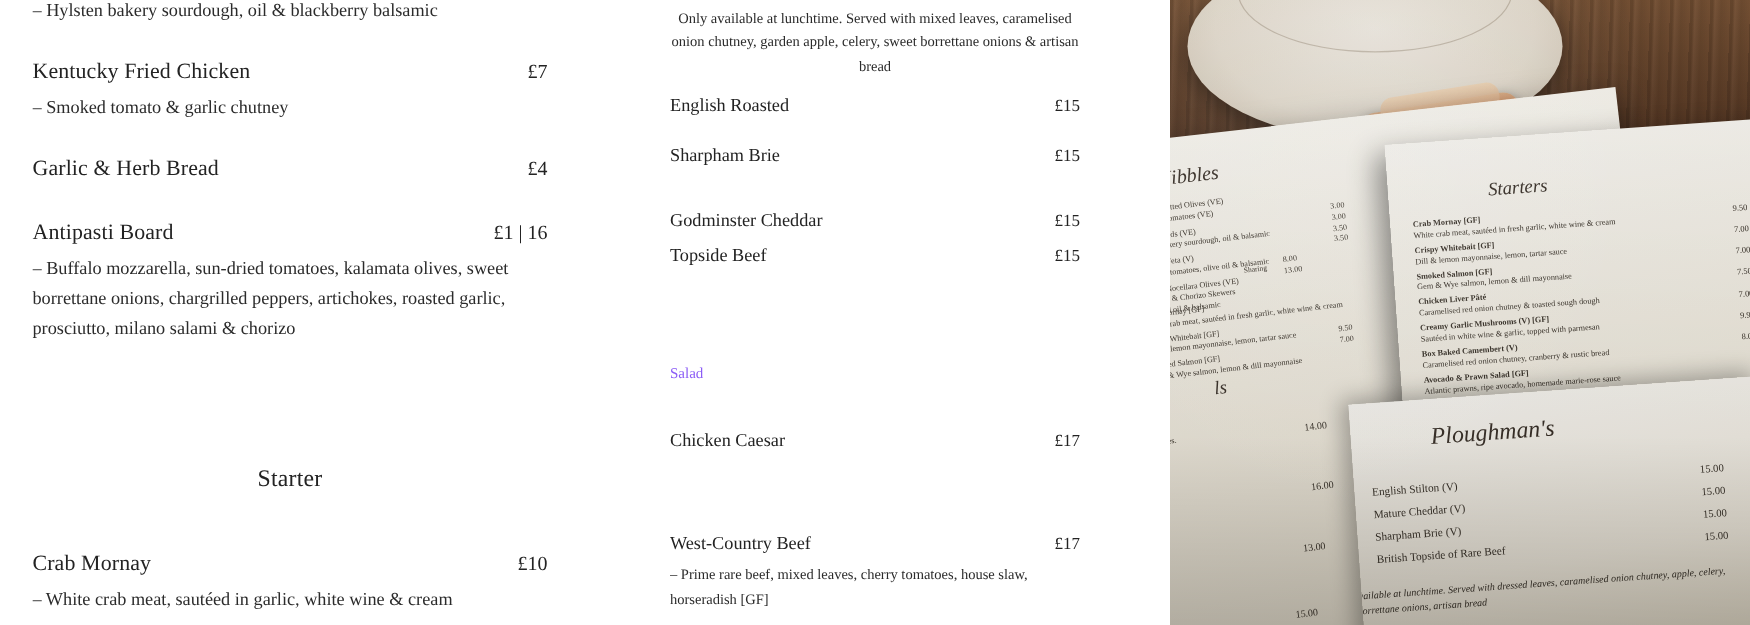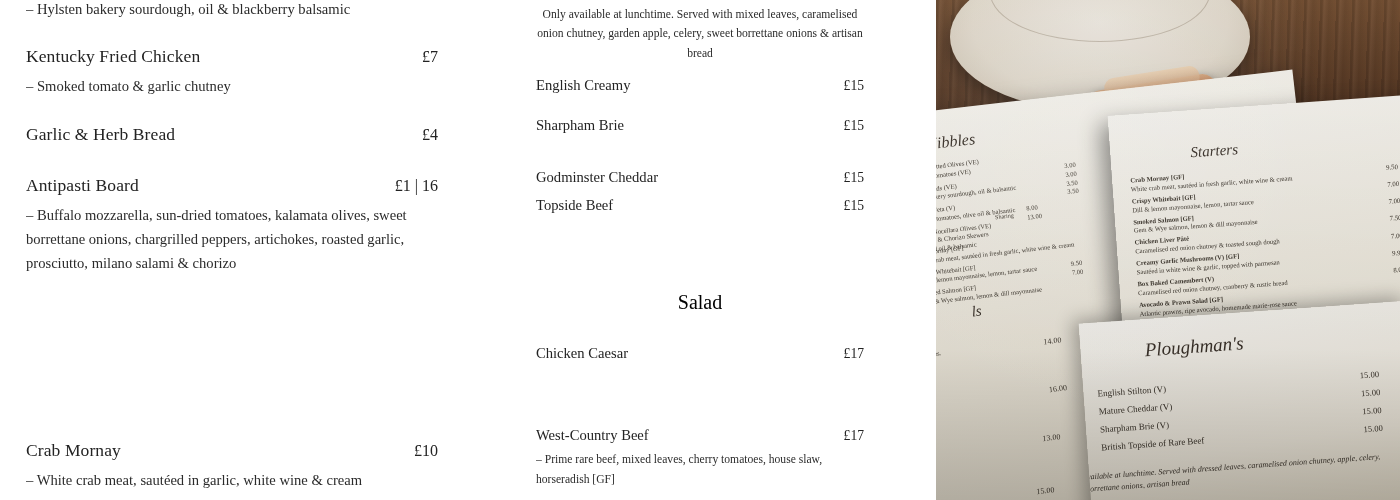--- a/index.html
+++ b/index.html
@@ -97,23 +97,22 @@
     white-space: nowrap;
   }
   .col-right .item-desc {
     font-size: 11.6px;
     color: #2b2b2b;
     line-height: 1.72;
     margin-top: 6px;
     max-width: 300px;
   }
   .col-right .section-heading {
-    font-size: 20px;
-    text-align: center;
-    color: #000000;
+    font-size: 12px;
+    color: #8b5cf6;
   }
 
   
   .abs { position: absolute; left: 0; right: 0; }
 
   
   .photo {
     position: absolute;
     left: 936px;
     top: 0;
@@ -271,40 +270,43 @@
       </div>
 
       <div class="abs item" style="top:175px;">
         <div class="item-row">
           <span class="item-title">Antipasti Board</span>
           <span class="item-price">£1 | 16</span>
         </div>
         <div class="item-desc">– Buffalo mozzarella, sun-dried tomatoes, kalamata olives, sweet borrettane onions, chargrilled peppers, artichokes, roasted garlic, prosciutto, milano salami &amp; chorizo</div>
       </div>
 
+      <div class="abs" style="top:373px;">
+        <div class="section-heading">Starter</div>
+      </div>
 
       <div class="abs item" style="top:440px;">
         <div class="item-row">
           <span class="item-title">Crab Mornay</span>
           <span class="item-price">£10</span>
         </div>
         <div class="item-desc">– White crab meat, sautéed in garlic, white wine &amp; cream</div>
       </div>
 
     </div>
 
     <div class="col col-right">
 
       <div class="abs" style="top:5px;">
         <div class="note">Only available at lunchtime. Served with mixed leaves, caramelised onion chutney, garden apple, celery, sweet borrettane onions &amp; artisan bread</div>
       </div>
 
       <div class="abs item" style="top:77px;">
         <div class="item-row">
-          <span class="item-title">English Creamy</span>
+          <span class="item-title">English Roasted</span>
           <span class="item-price">£15</span>
         </div>
       </div>
 
       <div class="abs item" style="top:117px;">
         <div class="item-row">
           <span class="item-title">Sharpham Brie</span>
           <span class="item-price">£15</span>
         </div>
       </div>

